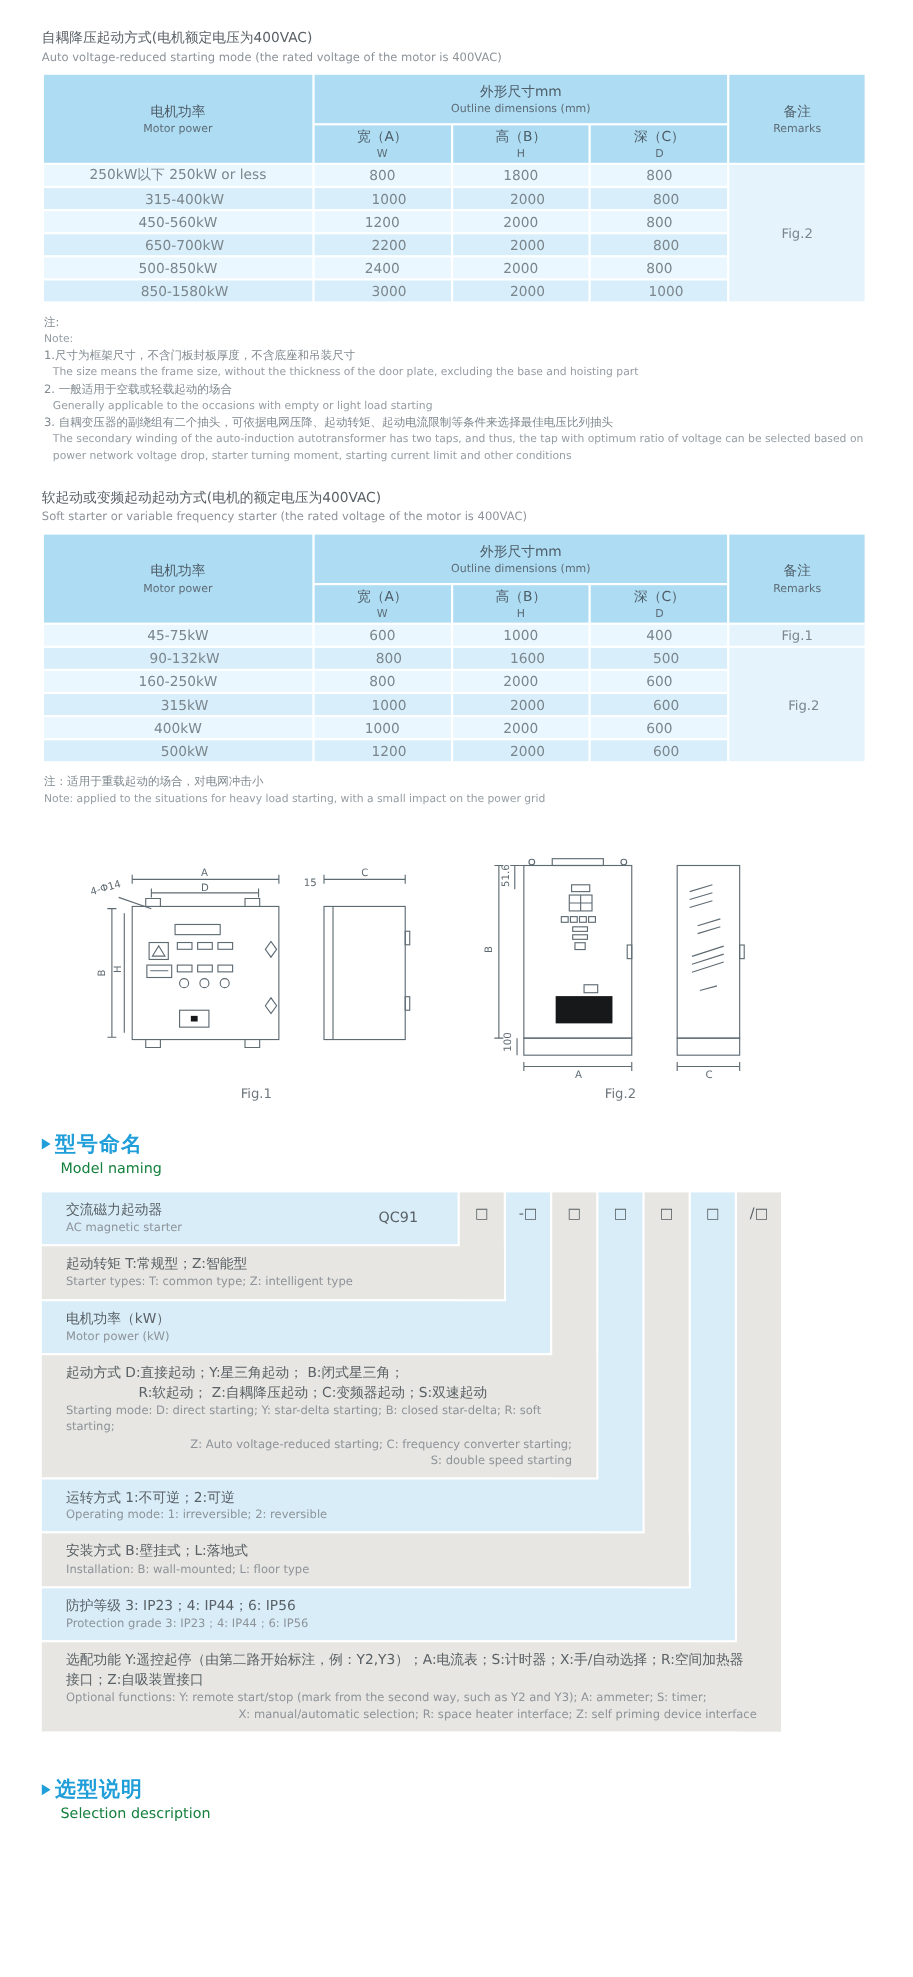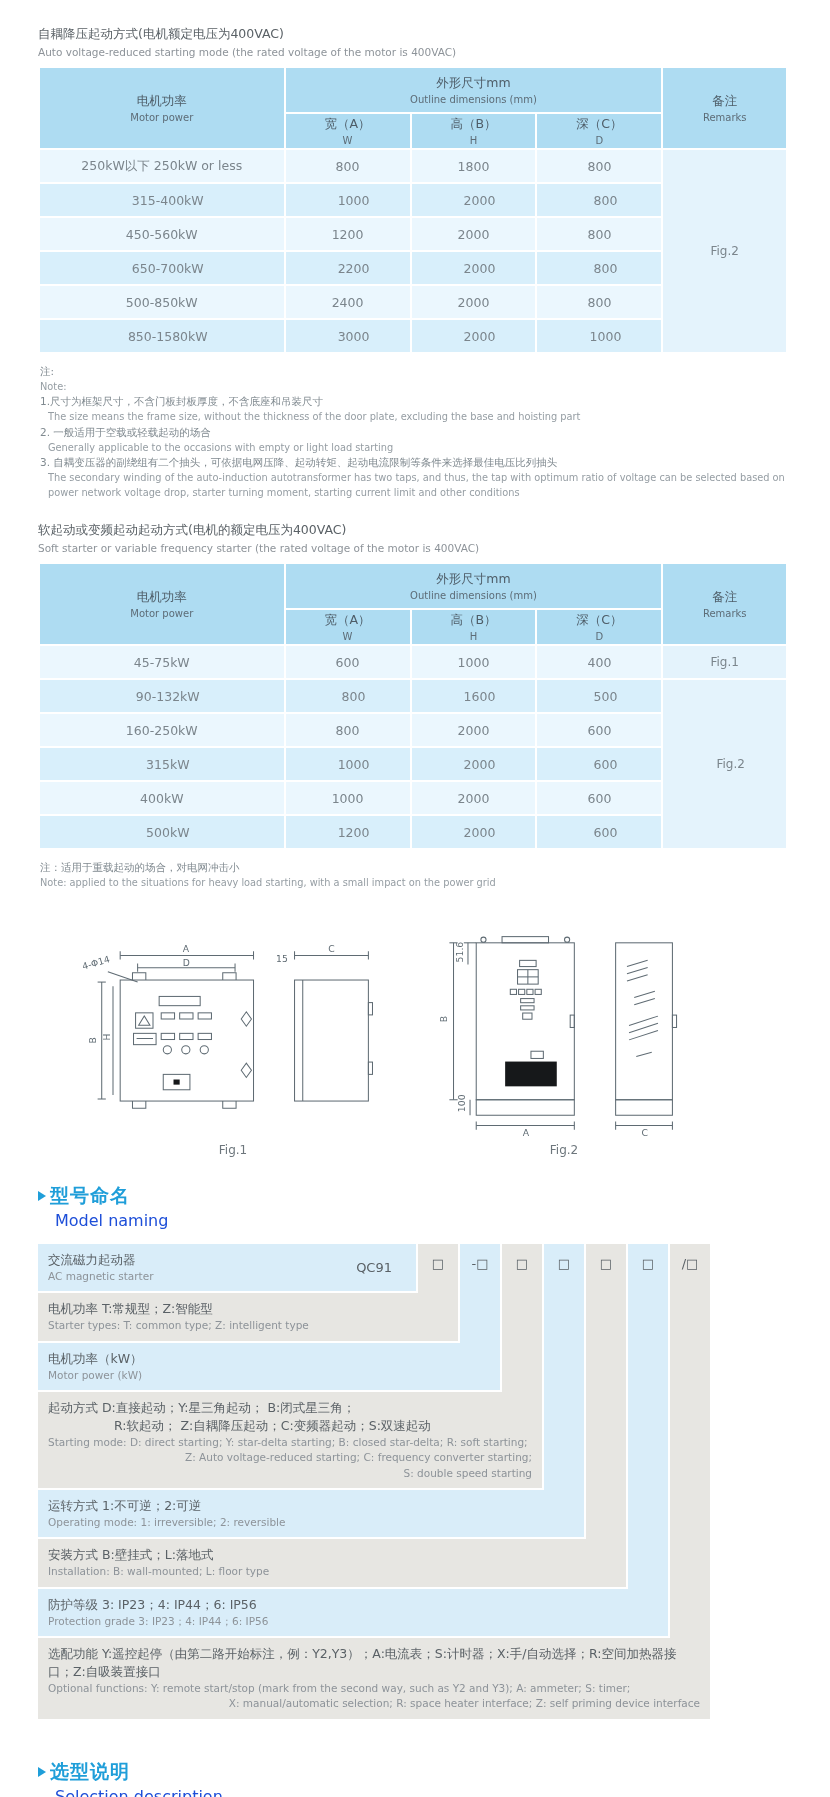--- a/index.html
+++ b/index.html
@@ -12,21 +12,21 @@
   .sec-title .en{font-size:10.5px;color:#8d9399;margin-top:3px;}
 
   
   table.dim{width:100%;border-collapse:separate;border-spacing:2px;margin-top:8px;}
   table.dim th,table.dim td{padding:0;text-align:center;vertical-align:middle;}
   table.dim th{background:#aedcf2;font-weight:normal;}
   table.dim th .zh{font-size:12.5px;color:#4e5d68;}
   table.dim th .en{font-size:10px;color:#5d6c77;margin-top:2px;}
   th.h-top{height:44px;}
   th.h-sub{height:34px;}
-  td.c{font-size:12.5px;color:#7b858c;height:32px;}
+  td.c{font-size:12.5px;color:#7b858c;height:19px;}
   tr.r-odd td{background:#ebf7fe;}
   tr.r-even td{background:#d8effb;padding-left:12px;}
   td.remark-cell{background:#e4f3fc !important;font-size:12px;color:#7b858c;}
   col.c-power{width:33%;}
   col.c-dim{width:16.8%;}
   col.c-rem{width:16.6%;}
 
   
   .notes{margin:10px 0 0 2px;}
   .notes .nz{font-size:10.5px;color:#808a90;line-height:1.5;}
@@ -38,25 +38,25 @@
   .fig svg{display:block;}
   .fig .cap{font-size:12px;color:#6d767c;margin-top:4px;}
   .fig line,.fig rect,.fig path,.fig circle,.fig polyline{stroke:#5f6b73;stroke-width:1;fill:none;}
   .fig text{fill:#5f6b73;font-size:9px;stroke:none;font-family:"DejaVu Sans",sans-serif;}
   .fig .fill{fill:#16181a;stroke:none;}
 
   
   .bighead{display:flex;align-items:center;gap:4px;margin-top:26px;}
   .tri{width:0;height:0;border-left:8px solid #1f9ed9;border-top:5px solid transparent;border-bottom:5px solid transparent;}
   .bighead .t{font-size:19px;font-weight:bold;color:#1f9ed9;letter-spacing:1px;}
-  .bighead-sub{font-size:16px;color:#1d4ed8;margin:2px 0 0 17px;}
+  .bighead-sub{font-size:13px;color:#15803d;margin:2px 0 0 17px;}
 
   
   .mn{display:grid;grid-template-columns:1fr repeat(7,40px);grid-auto-rows:auto;gap:2px;width:672px;margin-top:14px;}
-  .mn-label{padding:7px 10px;display:flex;justify-content:space-between;align-items:center;}
+  .mn-label{padding:7px 22px;display:flex;justify-content:space-between;align-items:center;}
   .mn-label .lines{flex:1;}
   .mn-zh{font-size:12.5px;color:#5a6166;line-height:1.45;}
   .mn-en{font-size:10.5px;color:#8d9399;line-height:1.45;}
   .mn-zh.cont{margin-left:66px;}
   .mn-en.cont{margin-left:92px;text-align:right;}
   .mn-prefix{font-size:13px;color:#5a6166;margin:0 14px 0 8px;}
   .mn-stripe{display:flex;justify-content:center;align-items:flex-start;}
   .mn-box{font-size:13px;color:#5a6166;padding-top:13px;line-height:1;}
   .bg-blue{background:#d9edf9;}
   .bg-gray{background:#e7e6e2;}
@@ -400,21 +400,21 @@
       </div>
       <div class="mn-label bg-blue" style="grid-area: 1 / 1 / auto / span 1;">
         <div class="lines">
           <div class="mn-zh">交流磁力起动器</div>
           <div class="mn-en">AC magnetic starter</div>
         </div>
         <span class="mn-prefix">QC91</span>
       </div>
       <div class="mn-label bg-gray" style="grid-area: 2 / 1 / auto / span 2;">
         <div class="lines">
-          <div class="mn-zh">电机功率 T:常规型；Z:智能型</div>
+          <div class="mn-zh">起动转矩 T:常规型；Z:智能型</div>
           <div class="mn-en">Starter types: T: common type; Z: intelligent type</div>
         </div>
       </div>
       <div class="mn-label bg-blue" style="grid-area: 3 / 1 / auto / span 3;">
         <div class="lines">
           <div class="mn-zh">电机功率（kW）</div>
           <div class="mn-en">Motor power (kW)</div>
         </div>
       </div>
       <div class="mn-label bg-gray" style="grid-area: 4 / 1 / auto / span 4;">

